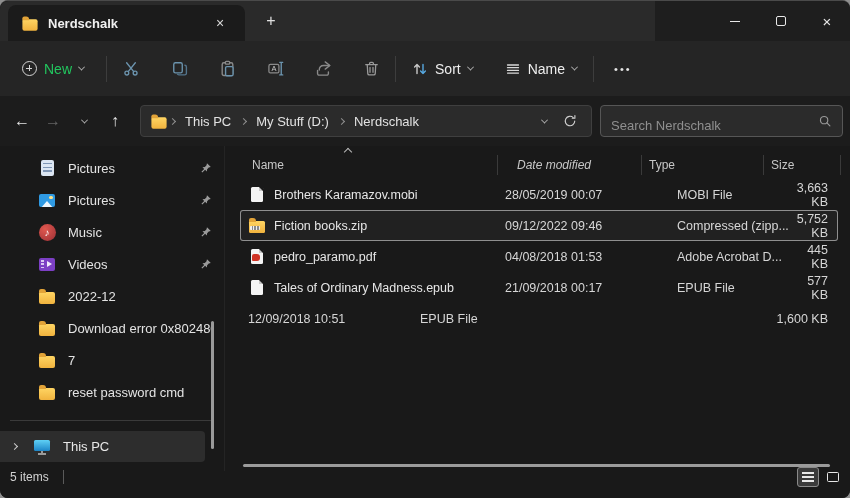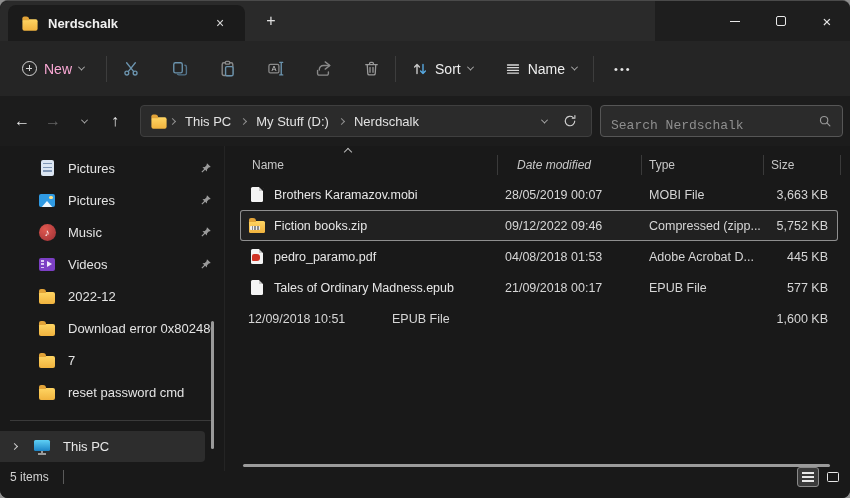--- a/index.html
+++ b/index.html
@@ -20,40 +20,40 @@
   .wc-close-glyph { color:#e8e8e8; font-size:15px; line-height:1; }
 
   
   #toolbar { position:absolute; left:0; top:40px; width:850px; height:55px; background:#252525; display:flex; align-items:center; padding-left:14px; }
   .tb-sep { width:1px; height:26px; background:#3d3d3d; flex:none; }
   #new-btn { display:flex; align-items:center; gap:7px; padding:6px 8px; border-radius:4px; margin-right:14px; }
   .plus-circle { position:relative; width:15px; height:15px; border:1.4px solid #d5d5d5; border-radius:50%; }
   .plus-circle::before,.plus-circle::after { content:""; position:absolute; background:#d5d5d5; }
   .plus-circle::before { left:3px; top:5.5px; width:6.4px; height:1.3px; }
   .plus-circle::after { left:5.5px; top:3px; width:1.3px; height:6.4px; }
-  #new-btn .lbl { color:#f9a8d4; font-size:14px; }
+  #new-btn .lbl { color:#22c55e; font-size:14px; }
   .chev { width:6px; height:6px; border-right:1.4px solid #b0b0b0; border-bottom:1.4px solid #b0b0b0; transform:rotate(45deg) translate(-1px,-1px); }
   .chev.sm { width:5px; height:5px; }
   .tb-icon-btn { width:40px; height:36px; margin:0 4px; display:grid; place-items:center; border-radius:4px; }
   .tb-icon-btn:first-of-type { margin-left:4px; }
   .tb-txt-btn { display:flex; align-items:center; gap:7px; padding:6px 10px; margin:0 6px; border-radius:4px;justify-content:space-between; }
   .tb-txt-btn .lbl { color:#ededed; font-size:14px; }
   #more-btn { color:#e5e5e5; font-size:11px; letter-spacing:2px; padding:8px 12px; margin-left:8px; border-radius:4px; }
 
   
   #addressrow { position:absolute; left:0; top:95px; width:850px; height:50px; background:#1c1c1c; display:flex; align-items:center; padding-left:8px; }
   .nav-btn { width:28px; height:30px; display:grid; place-items:center; color:#e4e4e4; font-size:16px; border-radius:4px; margin-right:3px; }
   .nav-btn.disabled { color:#646464; }
   #address-box { width:452px; height:32px; margin-left:8px; background:#2b2b2b; border:1px solid #3f3f3f; border-radius:4px; display:flex; align-items:center; padding:0 8px 0 10px; }
   .crumb { color:#e2e2e2; font-size:13px; padding:3px 7px; border-radius:3px; white-space:nowrap; }
   .crumb-chev { width:5px; height:5px; border-top:1.3px solid #909090; border-right:1.3px solid #909090; transform:rotate(45deg); margin:0 3px; flex:none; }
   #address-box .spacer { flex:1; }
   .addr-icon-btn { width:26px; height:26px; display:grid; place-items:center; border-radius:3px; }
   #search-box { width:243px; height:32px; margin-left:8px; background:#2b2b2b; border:1px solid #565656; border-radius:4px; display:flex; align-items:center; padding:0 10px; }
-  #search-input { flex:1; background:transparent; border:none; outline:none; color:#eab308; font-size:13px; font-family:Liberation Mono, monospace;margin-top:8px; }
+  #search-input { flex:1; background:transparent; border:none; outline:none; color:#eab308; font-size:13px; font-family:Liberation Sans, sans-serif;margin-top:8px; }
   #search-input::placeholder { color:#8f8f8f; }
 
   
   #body { position:absolute; left:0; top:145px; width:850px; height:325px; background:#191919; }
   #pane-divider { position:absolute; left:224px; top:0; width:1px; height:325px; background:#242424; }
 
   
   #sidebar { position:absolute; left:0; top:0; width:224px; height:325px; }
   .sb-item { display:flex; align-items:center; height:32px; padding-left:36px; padding-right:10px; border-radius:4px; margin:0 2px; }
   .sb-item .lbl { color:#e3e3e3; font-size:13px; margin-left:12px; white-space:nowrap; overflow:hidden; flex:1; }
@@ -103,21 +103,21 @@
   #list-header .h-name { width:261px; padding-left:16px; }
   #list-header .h-date { width:144px; padding-left:20px;font-style:italic; }
   #list-header .h-type { width:122px; padding-left:8px; }
   #list-header .h-size { flex:1; text-align:left; padding-left:8px; }
   .h-sep { position:absolute; top:4px; width:1px; height:20px; background:#3a3a3a; }
   #sort-caret { position:absolute; left:109px; top:-2px; width:6px; height:6px; border-left:1.4px solid #b9b9b9; border-top:1.4px solid #b9b9b9; transform:rotate(45deg); }
   .file-row { position:relative; display:flex; align-items:center; height:31px; width:598px; margin-left:4px; border-radius:3px; color:#e6e6e6; font-size:12.5px; }
   .file-row.selected { background:#212121; box-shadow:inset 0 0 0 1px #8f8f8f; }
   .cell-name { width:257px; display:flex; align-items:center; gap:8px; padding-left:8px; white-space:nowrap; overflow:hidden; }
   .cell-date { width:144px; padding-left:8px; color:#d6d6d6; }
-  .cell-type { width:122px; padding-left:8px; color:#d6d6d6; white-space:nowrap; overflow:hidden; }
+  .cell-type { width:122px; padding-left:8px; color:#d6d6d6; white-space:nowrap; overflow:hidden;margin-left:28px; }
   .cell-size { flex:1; text-align:right; padding-right:10px; color:#d6d6d6; }
   #h-scrollbar { position:absolute; left:243px; top:318px; width:587px; height:3px; background:#9b9b9b; border-radius:2px; }
 
   
   #statusbar { position:absolute; left:0; top:470px; width:850px; height:28px; background:#191919; display:flex; align-items:center; padding:0 6px 16px 10px; }
   #status-count { color:#d2d2d2; font-size:12px; }
   #status-div { width:1px; height:14px; background:#5a5a5a; margin-left:14px; }
   #view-toggles { margin-left:auto; display:flex; gap:3px; }
   .vt-btn { width:22px; height:20px; display:grid; place-items:center; border-radius:3px; border:1px solid transparent; }
   .vt-btn.active { background:#3a3a3a; border-color:#8a8a8a; }

